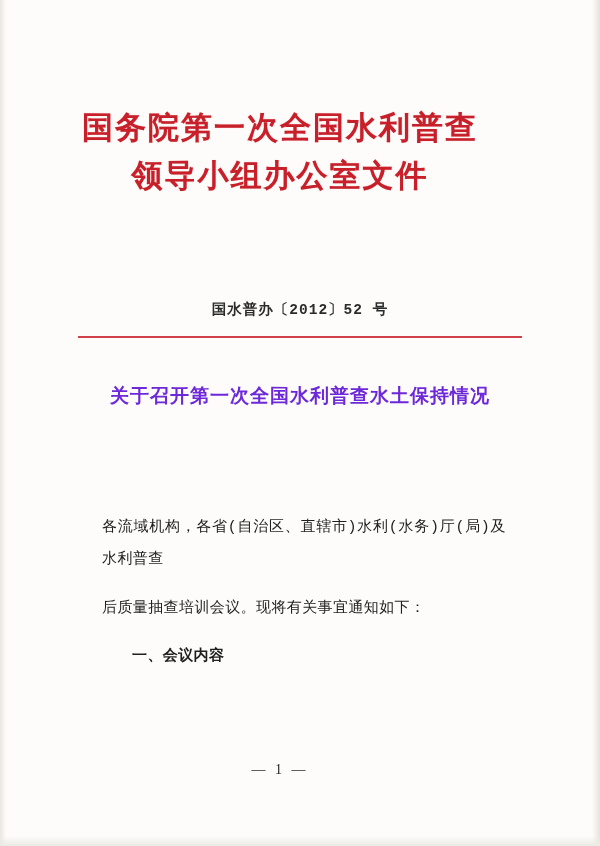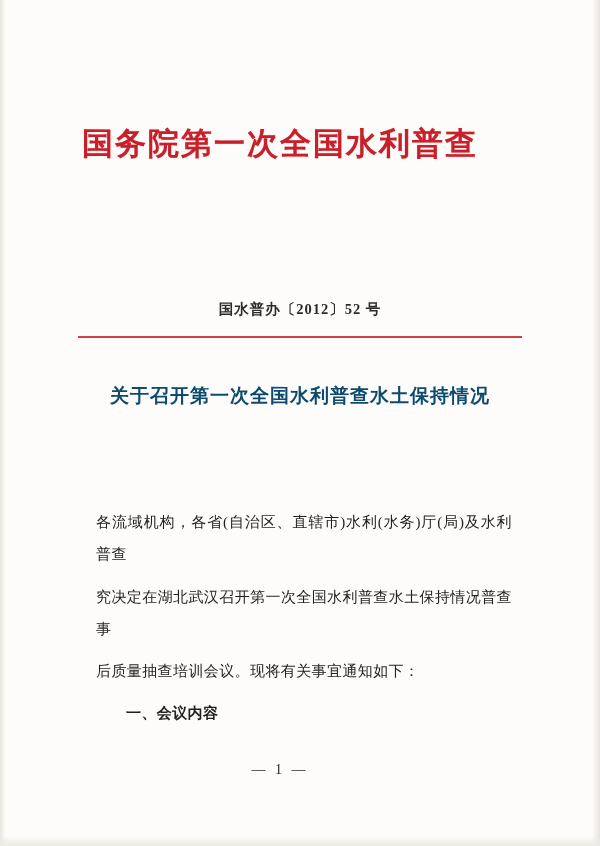--- a/index.html
+++ b/index.html
@@ -34,21 +34,21 @@
   .scan-edge-bottom {
     position: absolute;
     left: 0; bottom: 0;
     width: 600px; height: 10px;
     background: linear-gradient(to top, #eceae4, rgba(253,252,250,0));
   }
 
   .doc-head {
     position: absolute;
     left: 0;
-    top: 120px;
+    top: 104px;
     width: 560px;
     text-align: center;
   }
   .doc-head .line {
     color: #c8202a;
     font-family: "Liberation Serif", "DejaVu Serif", serif;
     font-weight: bold;
     font-size: 31px;
     letter-spacing: 2px;
     line-height: 1.55;
@@ -58,20 +58,21 @@
   .doc-number {
     position: absolute;
     left: 0;
     top: 300px;
     width: 600px;
     text-align: center;
     font-size: 14.5px;
     font-weight: bold;
     letter-spacing: 1px;
     color: #2b2b2b;
+    font-family: Liberation Mono, monospace;
   }
 
   .red-rule {
     position: absolute;
     left: 78px;
     top: 336px;
     width: 444px;
     height: 1.5px;
     background: #c8202a;
     opacity: 0.85;
@@ -80,36 +81,37 @@
   .title {
     position: absolute;
     left: 78px;
     top: 378px;
     width: 444px;
     text-align: center;
     font-size: 19px;
     font-weight: bold;
     line-height: 1.85;
     letter-spacing: 1px;
-    color: #0c4a6e;
+    color: #6d28d9;
   }
 
   .body-text {
     position: absolute;
     left: 86px;
     top: 496px;
     width: 436px;
     font-size: 15px;
     line-height: 2.15;
     letter-spacing: 0.4px;
     color: #1f1f1f;
   }
   .body-text p {
-    margin: 10px;
+    margin: 16px;
     text-align: justify;
+    font-family: Liberation Mono, monospace;
   }
   .body-text p.indent {
     text-indent: 30px;
   }
   .body-text p.heading {
     text-indent: 30px;
     font-weight: bold;
   }
 
   .page-footer {
@@ -132,33 +134,33 @@
 <body>
 
 <div class="page">
 
   <div class="scan-edge-left"></div>
   <div class="scan-edge-right"></div>
   <div class="scan-edge-bottom"></div>
 
   <div class="doc-head">
     <div class="line">国务院第一次全国水利普查</div>
+    <div class="line">领导小组办公室文件</div>
   </div>
 
   <div class="doc-number">国水普办〔2012〕52 号</div>
 
   <div class="red-rule"></div>
 
   <div class="title">
     <div>关于召开第一次全国水利普查水土保持情况</div>
   </div>
 
   <div class="body-text">
     <p>各流域机构，各省(自治区、直辖市)水利(水务)厅(局)及水利普查</p>
-    <p>究决定在湖北武汉召开第一次全国水利普查水土保持情况普查事</p>
     <p>后质量抽查培训会议。现将有关事宜通知如下：</p>
     <p class="heading">一、会议内容</p>
   </div>
 
   <div class="page-footer">
     <span class="pg">— 1 —</span>
   </div>
 
 </div>
 

